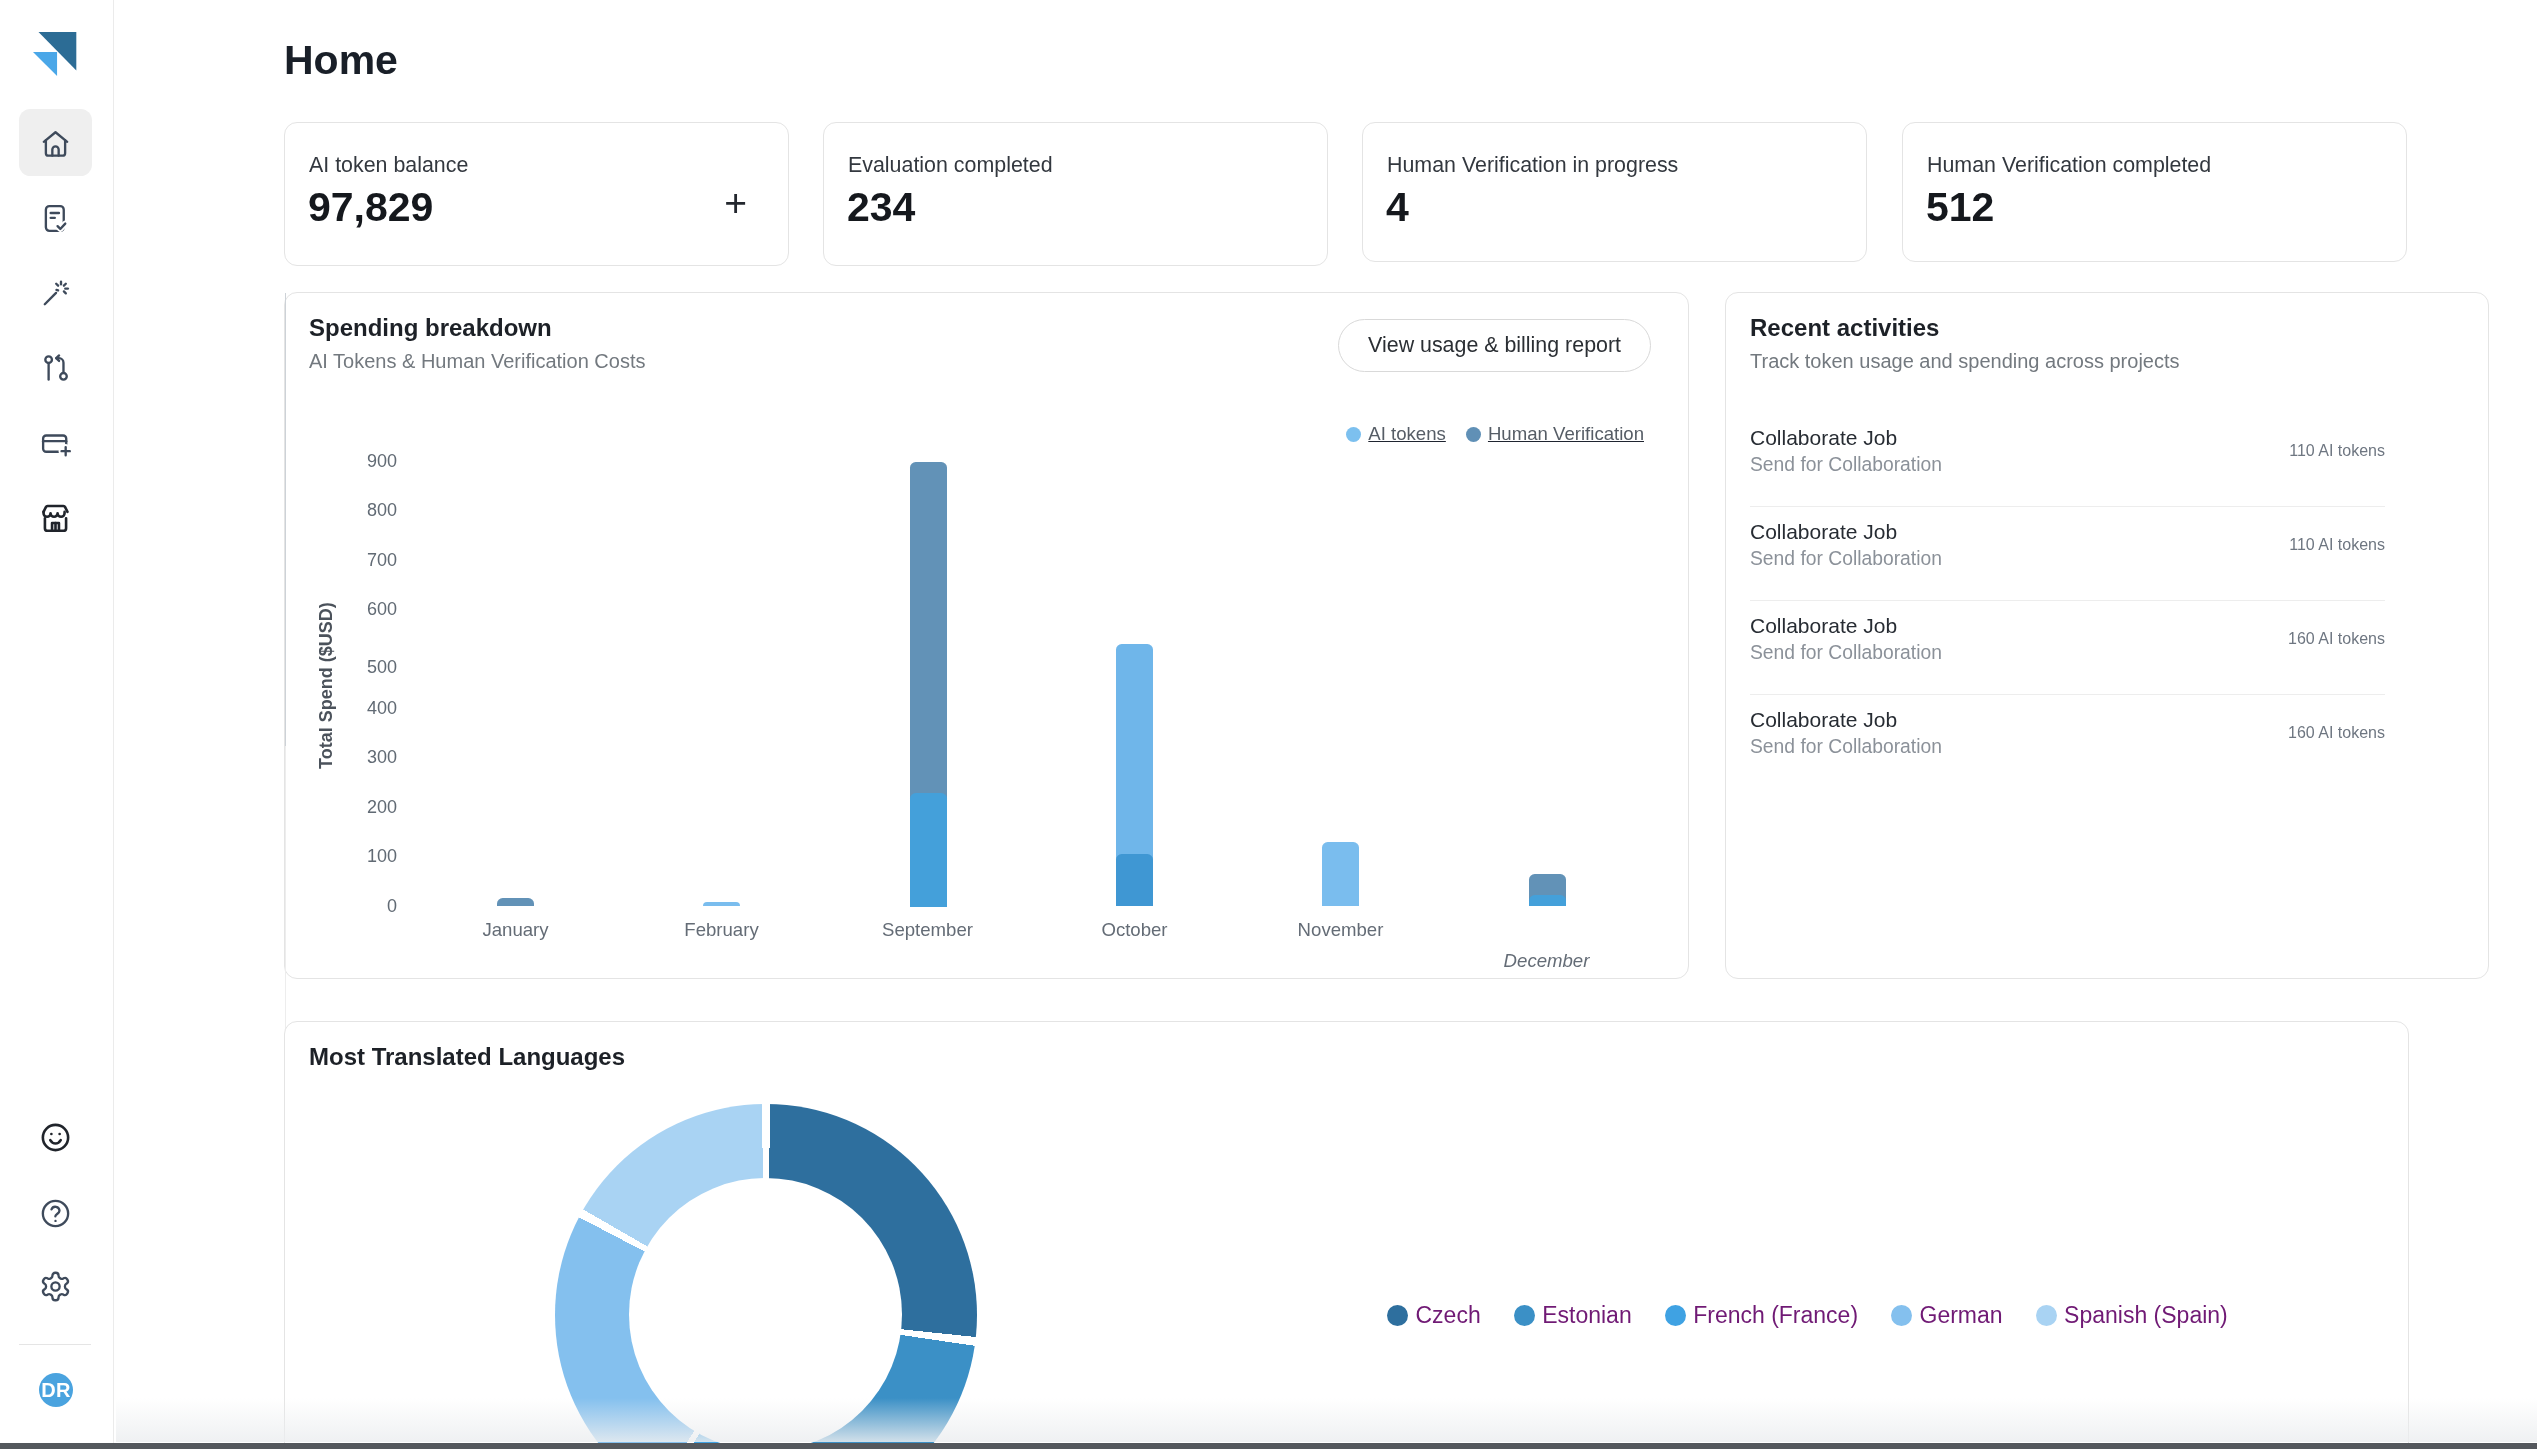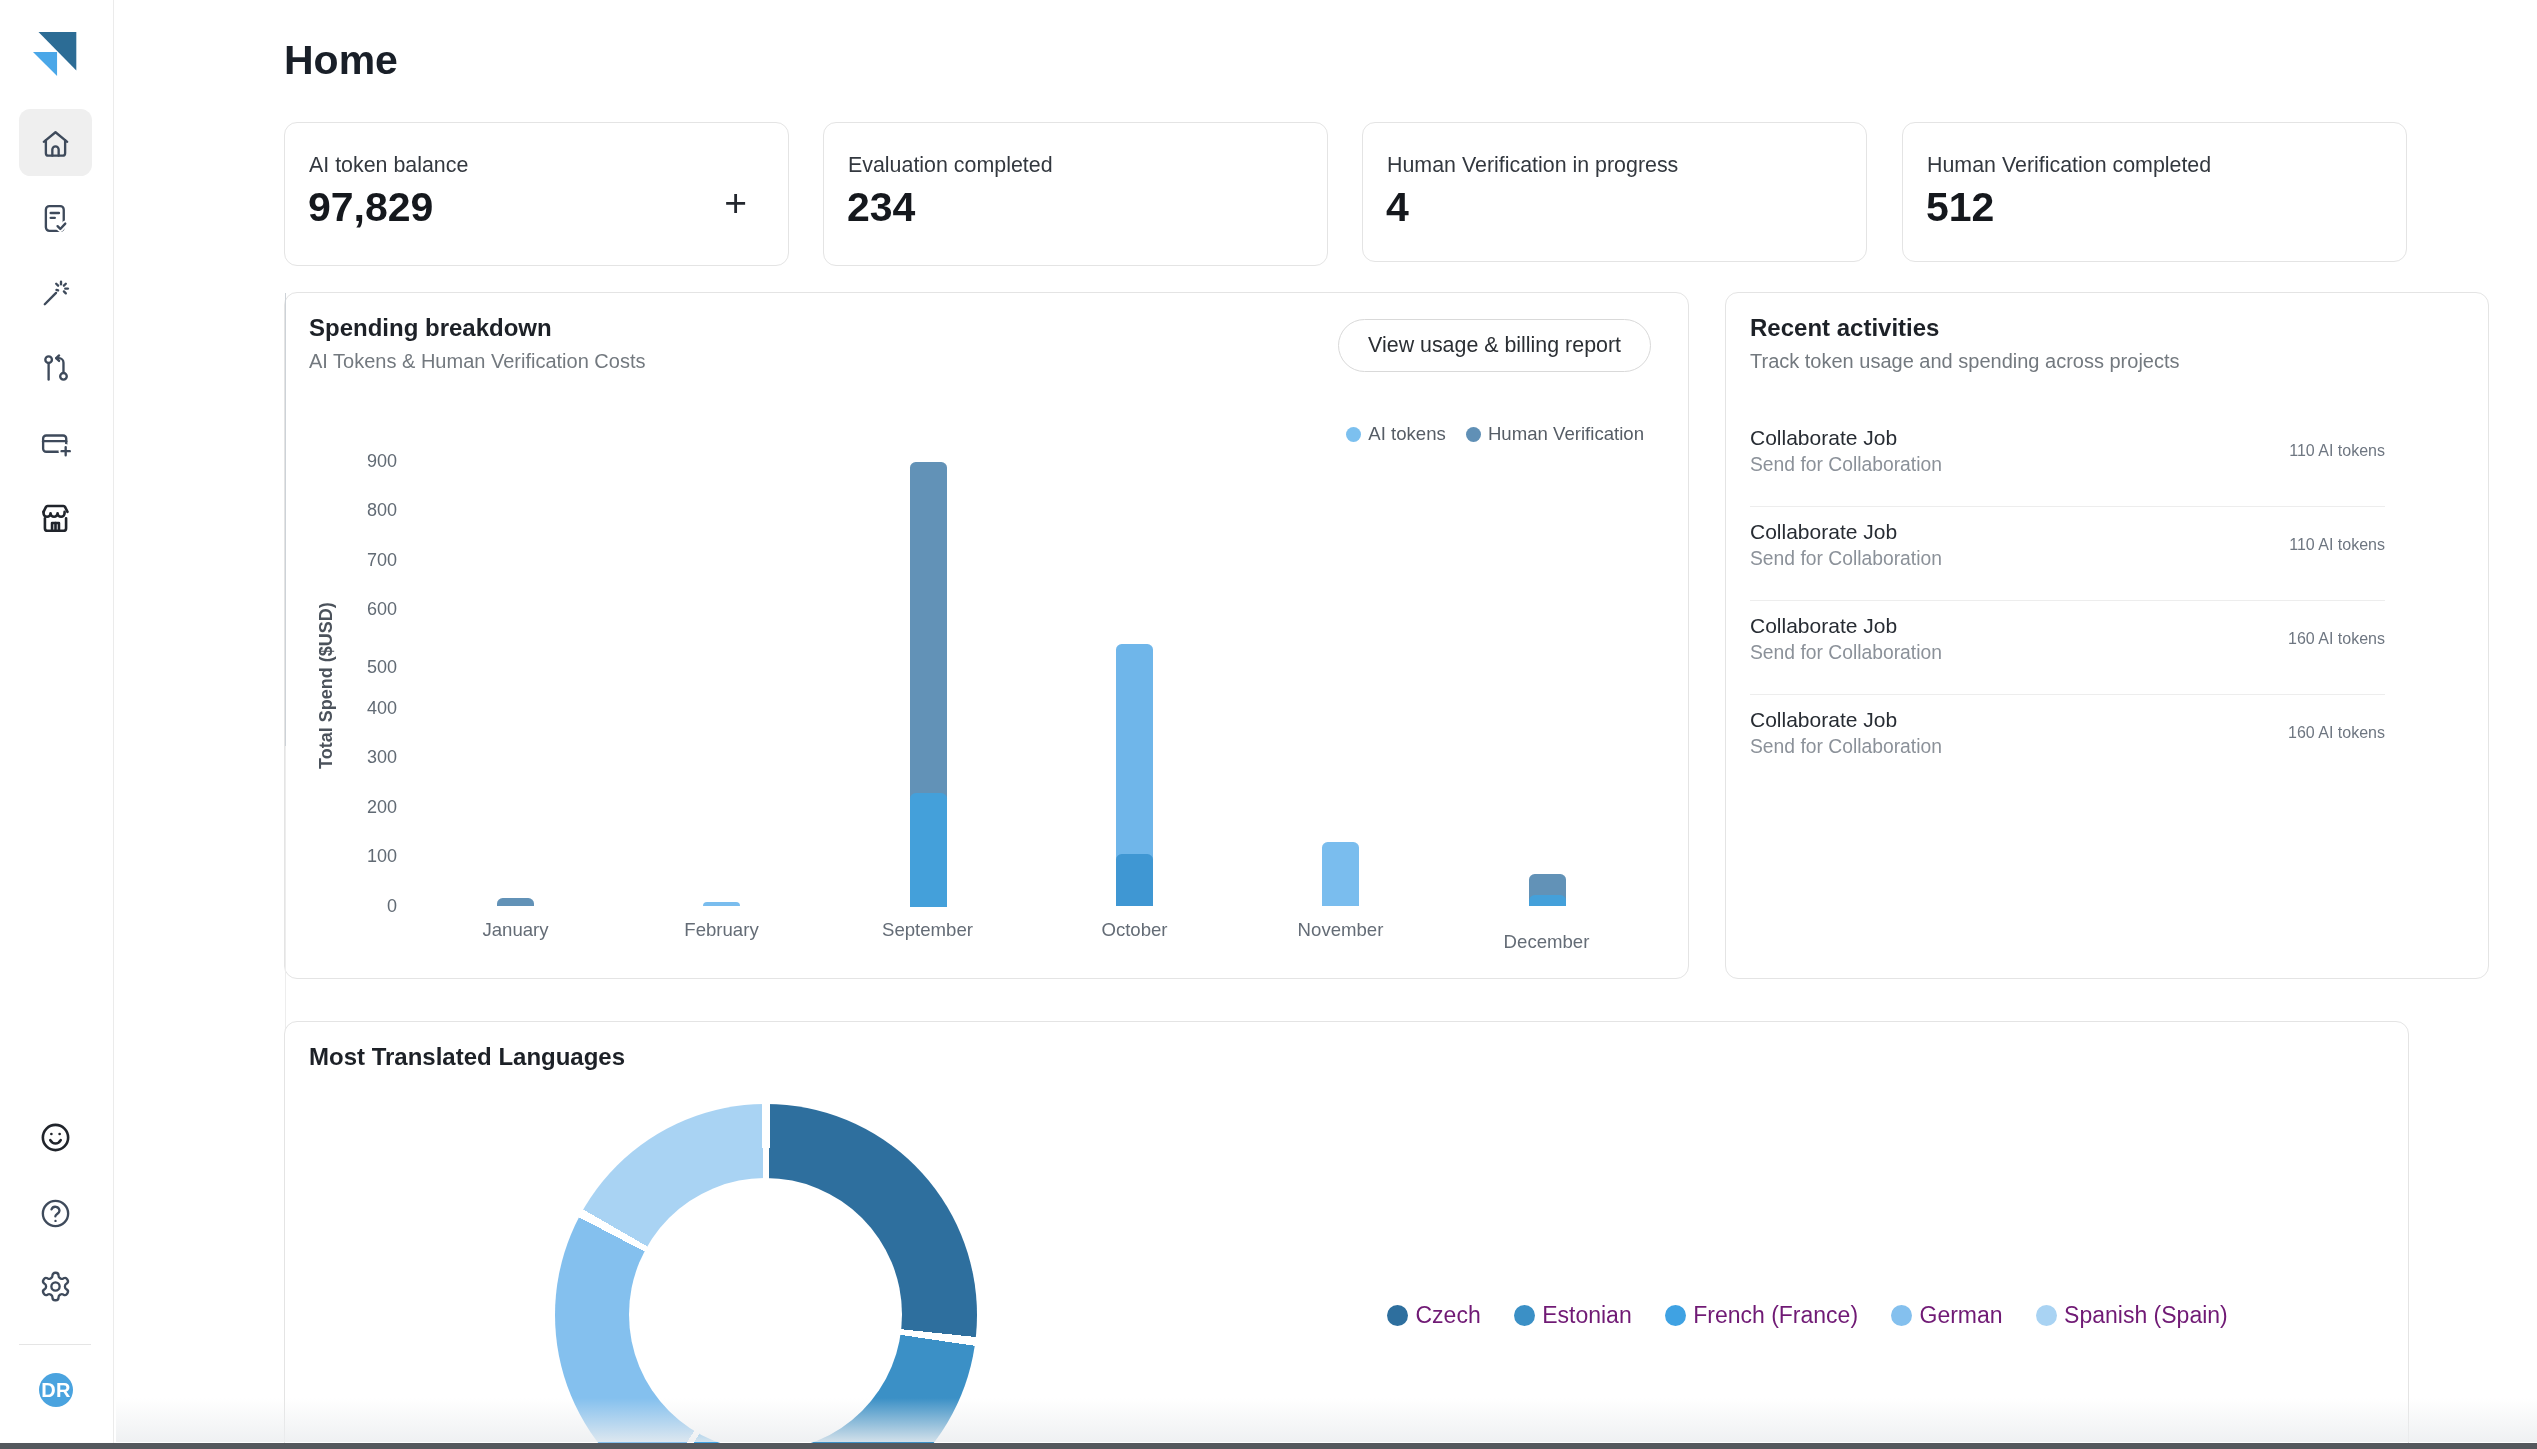--- a/index.html
+++ b/index.html
@@ -32,21 +32,21 @@
 
   
   .panel-title { position:absolute; left:24px; top:21.4px; font-size:24px; font-weight:600; color:#1d2127; }
   .panel-sub   { position:absolute; left:24px; top:57px; font-size:20px; color:#73797f; }
 
   .spend-card  { left:284px; top:292px; width:1405px; height:687px; }
   .report-btn  { position:absolute; right:37px; top:26.4px; height:53px; padding:16px 29px;
                  border:1.4px solid #d9d9d9; border-radius:27px; background:#fff; font-size:21.4px;
                  color:#2b2f34; display:flex; align-items:center; cursor:pointer;
                  font-family:"Liberation Sans", sans-serif; }
-  .spend-legend { position:absolute; right:44px; top:130px; display:flex; gap:20px; align-items:center; }
+  .spend-legend { position:absolute; right:44px; top:130px; display:flex; gap:20px; align-items:center;text-decoration:underline; }
   .legend-item { display:flex; gap:7.1px; align-items:center; cursor:pointer; }
   .legend-dot  { width:15px; height:15px; border-radius:50%; }
   .legend-text { font-size:18.6px; color:#565d66; }
   .tick  { position:absolute; font-size:18px; color:#616a74; text-align:right; }
   .xlab  { position:absolute; font-size:18.6px; color:#646c76; text-align:center; }
   .ylabel { position:absolute; left:31px; top:214px; width:29px; height:357px; font-size:18px;
             font-weight:bold; color:#4b525b; writing-mode:vertical-rl; transform:rotate(180deg);
             text-align:center; }
   .bar { position:absolute; width:37px; border-radius:5.7px 5.7px 0 0; }
 
@@ -222,21 +222,21 @@
         <div class="bar" style="left: 625px; top: 169px; height: 445px; background: rgb(98, 146, 183);"></div>
         <div class="bar" style="left: 625px; top: 500px; height: 114px; background: rgb(68, 160, 218);"></div>
         <div class="xlab" style="left: 564px; top: 626px; width: 157px;">September</div>
         <div class="bar" style="left: 831px; top: 351px; height: 262px; background: rgb(111, 182, 234);"></div>
         <div class="bar" style="left: 831px; top: 561px; height: 52px; background: rgb(63, 151, 211);"></div>
         <div class="xlab" style="left: 771px; top: 626px; width: 157px;">October</div>
         <div class="bar" style="left: 1037px; top: 549px; height: 64px; background: rgb(122, 189, 238);"></div>
         <div class="xlab" style="left: 977px; top: 626px; width: 157px;">November</div>
         <div class="bar" style="left: 1244px; top: 581px; height: 32px; background: rgb(98, 146, 183);"></div>
         <div class="bar" style="left: 1244px; top: 602px; height: 11px; background: rgb(68, 160, 218);"></div>
-        <div class="xlab" style="left: 1183px; top: 638px; width: 157px;">December</div>
+        <div class="xlab" style="left: 1183px; top: 657px; width: 157px; font-style: italic;">December</div>
       </div>
   </div>
 
   <div class="card recent-card">
     <div class="panel-title">Recent activities</div>
     <div class="panel-sub">Track token usage and spending across projects</div>
     <div class="activity-list" id="activity-list">
         <div class="activity-row">
           <div class="activity-title">Collaborate Job</div>
           <div class="activity-sub">Send for Collaboration</div>

